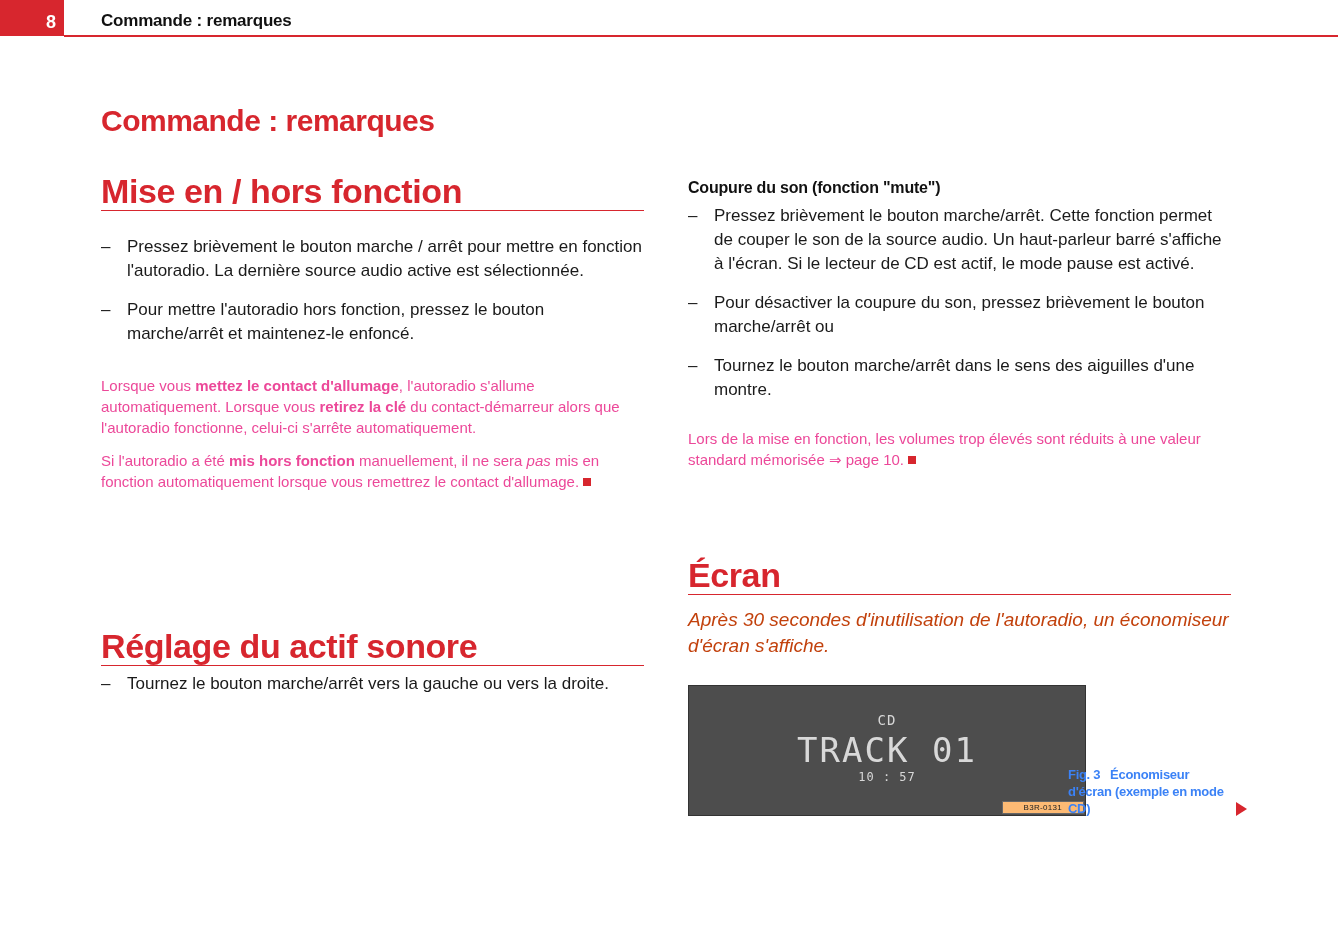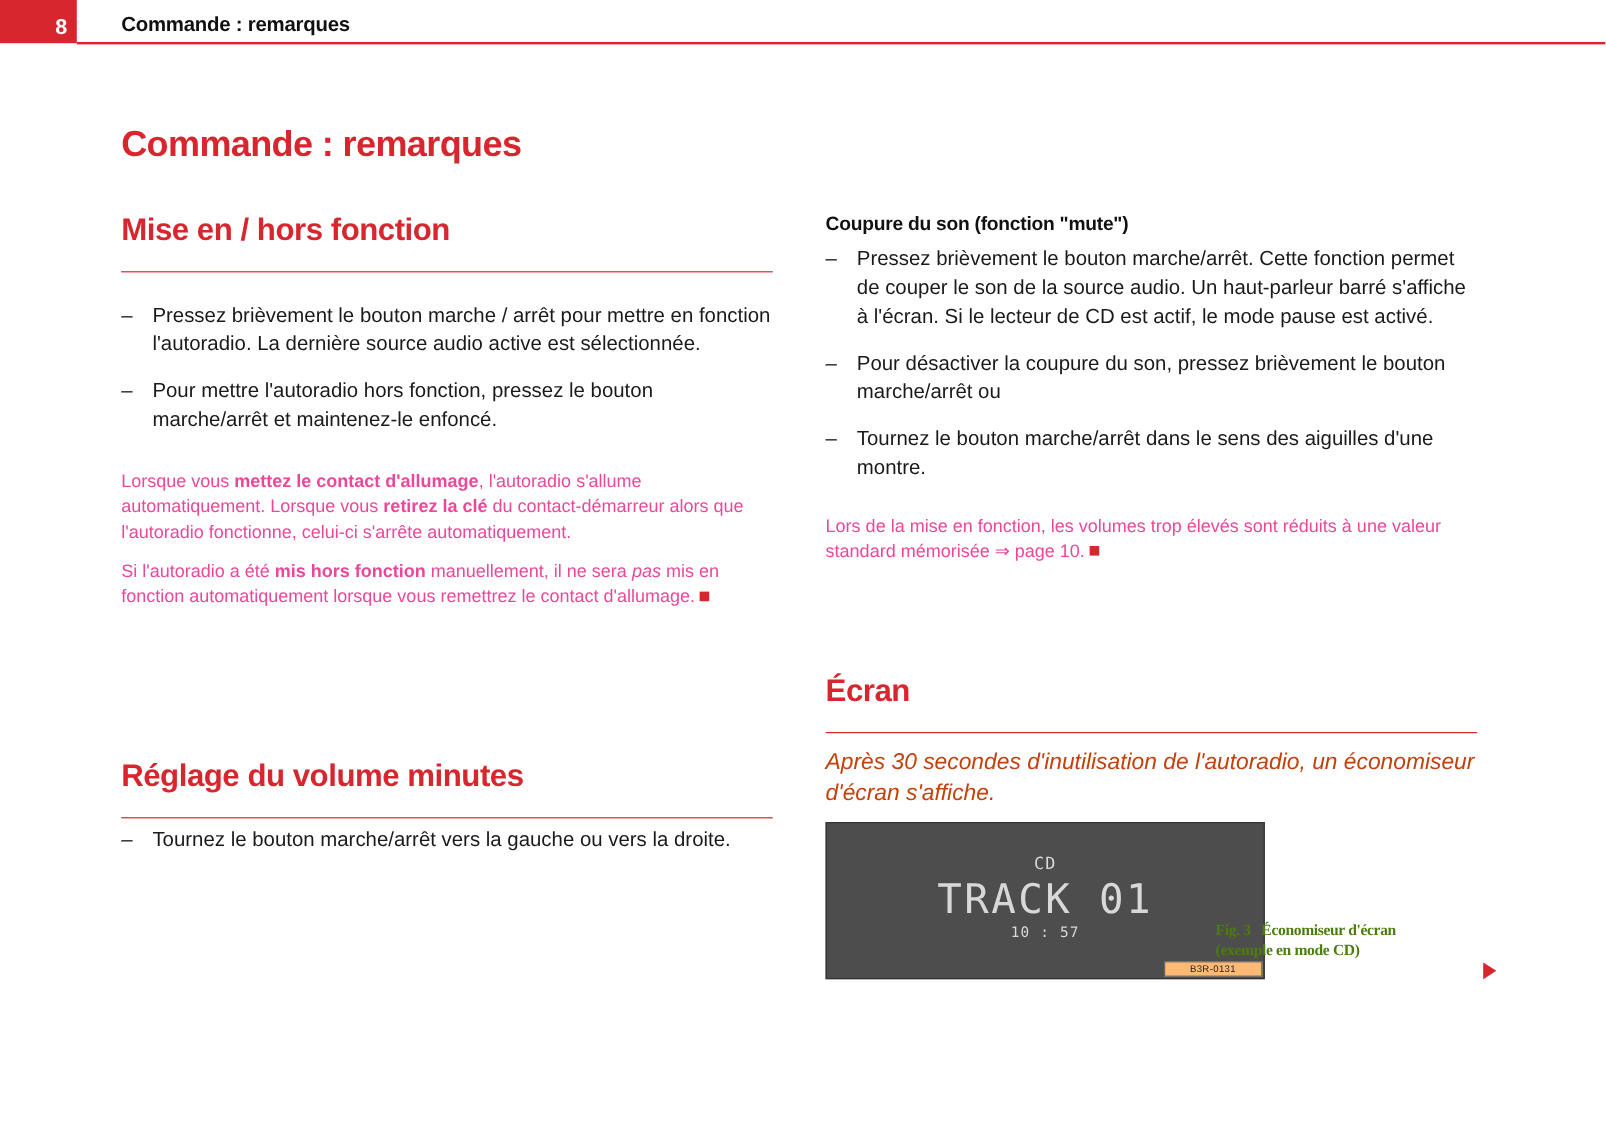--- a/index.html
+++ b/index.html
@@ -20,47 +20,47 @@
 
   .page-title {
     position: absolute; left: 101px; top: 104px; font-size: 30px; font-weight: bold; color: #d7262e;
     letter-spacing: -0.5px;
   }
   .col { position: absolute; width: 543px; }
   .col-left { left: 101px; }
   .col-right { left: 688px; }
 
   .h2 {
-    font-size: 26px; font-weight: bold; color: #d7262e; letter-spacing: -0.4px;
-    border-bottom: 1.5px solid #d7262e; padding-bottom: 20px; line-height: 30px;
+    font-size: 34px; font-weight: bold; color: #d7262e; letter-spacing: -0.4px;
+    border-bottom: 1.5px solid #d7262e; padding-bottom: 4px; line-height: 30px;
   }
   .h3 { font-size: 16px; font-weight: bold; color: #111; letter-spacing: -0.2px; }
 
   .bullet { position: relative; padding-left: 26px; font-size: 17px; line-height: 24px; color: #1a1a1a; }
   .bullet .dash { position: absolute; left: 0; top: 0; }
   .para { font-size: 15px; line-height: 21px; color: #ec4899; }
   .para b { font-weight: bold; }
   .end-mark { display: inline-block; width: 8px; height: 8px; background: #d7262e; margin-left: 4px; vertical-align: 1px; }
   .intro { font-size: 19px; font-style: italic; line-height: 26px; color: #c2410c; }
 
   .lcd {
-    position: absolute; left: 688px; top: 685px; width: 366px; height: 131px; background: #4d4d4d;
+    position: absolute; left: 688px; top: 685px; width: 398px; height: 131px; background: #4d4d4d;
     border: 1px solid #333; box-sizing: border-box; color: #d8d8d8;
     font-family: "DejaVu Sans Mono", monospace; text-align: center;
   }
   .lcd .src { position: absolute; left: 0; right: 0; top: 26px; font-size: 14px; letter-spacing: 1px; }
   .lcd .track { position: absolute; left: 0; right: 0; top: 44px; font-size: 34px; letter-spacing: 2px; }
   .lcd .time { position: absolute; left: 0; right: 0; top: 84px; font-size: 12px; letter-spacing: 1px; }
   .lcd .code {
     position: absolute; right: 1px; bottom: 1px; background: #fdba74; color: #222; font-size: 8px;
     font-family: "Liberation Sans", sans-serif; padding: 1px 21px; border: 1px solid #666; letter-spacing: 0.3px;
   }
   .caption {
-    position: absolute; left: 1013px; top: 766px; width: 168px; font-size: 13px; font-weight: bold;
-    color: #4d7c0f; line-height: 17px; letter-spacing: -0.3px; font-family: Liberation Serif, serif;
+    position: absolute; left: 1068px; top: 766px; width: 168px; font-size: 13px; font-weight: bold;
+    color: #3b82f6; line-height: 17px; letter-spacing: -0.3px;
   }
   .next-arrow {
     position: absolute; left: 1236px; top: 802px; width: 0; height: 0;
     border-top: 7px solid transparent; border-bottom: 7px solid transparent; border-left: 11px solid #d7262e;
   }
 </style>
 </head>
 <body>
 
 <div class="hdr-num">8</div>
@@ -83,21 +83,21 @@
 
   <div class="para" style="margin-top:29px;">
     <span>Lorsque vous </span><b>mettez le contact d'allumage</b><span>, l'autoradio s'allume automatiquement. Lorsque vous </span><b>retirez la clé</b><span> du contact-démarreur alors que l'autoradio fonctionne, celui-ci s'arrête automatiquement.</span>
   </div>
   <div class="para" style="margin-top:12px;">
     <span>Si l'autoradio a été </span><b>mis hors fonction</b><span> manuellement, il ne sera </span><i>pas</i><span> mis en fonction automatiquement lorsque vous remettrez le contact d'allumage.</span><span class="end-mark"></span>
   </div>
 </div>
 
 <div class="col col-left" style="top:631px;">
-  <div class="h2">Réglage du volume minutes</div>
+  <div class="h2">Réglage du actif sonore</div>
   <div class="bullet" style="margin-top:6px;">
     <span class="dash">–</span>
     <span>Tournez le bouton marche/arrêt vers la gauche ou vers la droite.</span>
   </div>
 </div>
 
 <div class="col col-right" style="top:179px;">
   <div class="h3">Coupure du son (fonction "mute")</div>
   <div class="bullet" style="margin-top:7px;">
     <span class="dash">–</span>

